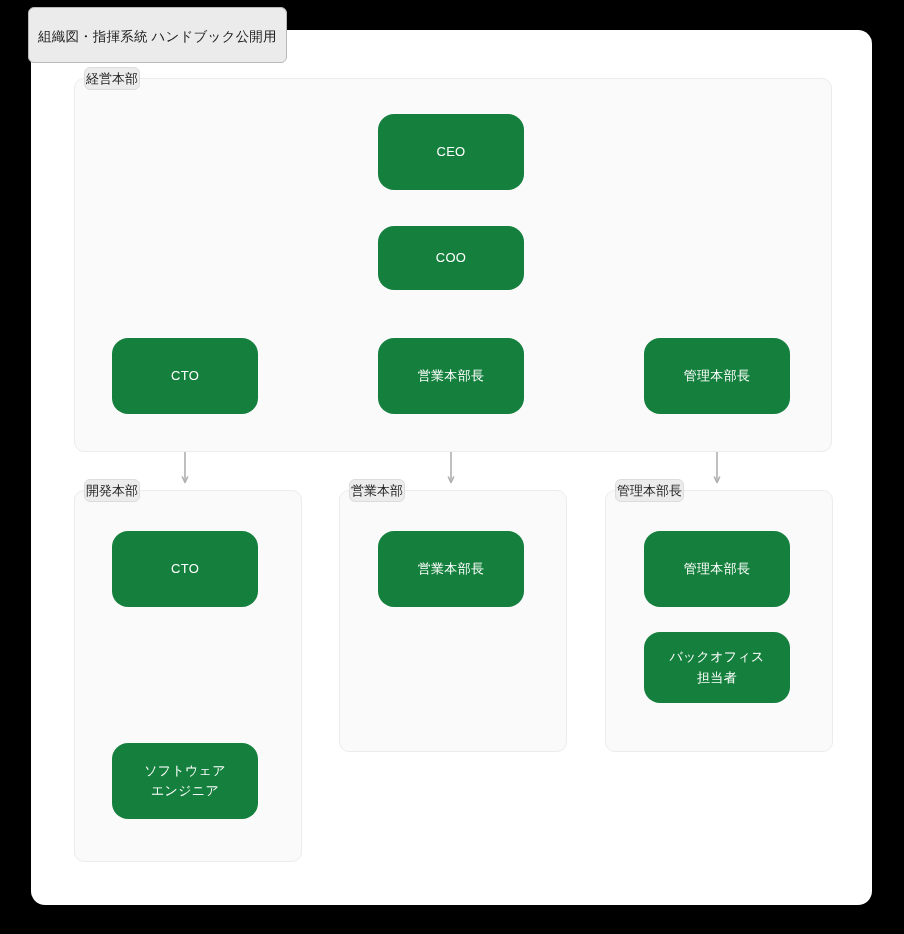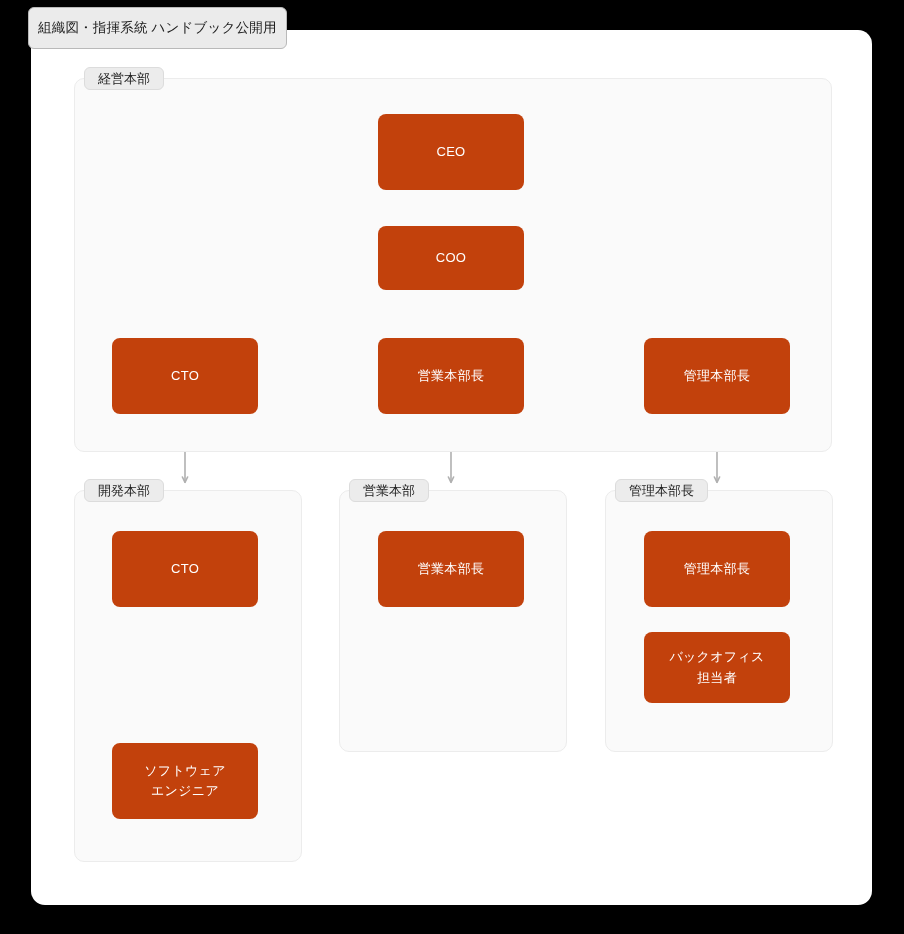--- a/index.html
+++ b/index.html
@@ -30,23 +30,23 @@
     background: #ffffff;
     border-radius: 14px;
   }
 
   
   .title-tab {
     position: absolute;
     left: 28px;
     top: 7px;
     height: 22px;
-    padding: 9px 9px;
+    padding: 16px 9px;
     display: flex;
-    align-items: center;
+    align-items: flex-end;
     background: #ebebeb;
     border: 1px solid #b9b9b9;
     border-radius: 6px;
     font-size: 13.5px;
     color: #1b1b1b;
     white-space: nowrap;
     letter-spacing: 0.2px;
     z-index: 40;
   }
 
@@ -75,42 +75,42 @@
     background: #fafafa;
     border: 1px solid #ececec;
     border-radius: 10px;
     z-index: 8;
   }
   .group-label {
     position: absolute;
     left: 9px;
     top: -12px;
     height: 21px;
-    padding: 0 13px;
+    padding: 0 1px;
     display: flex;
     align-items: center;
     background: #ececec;
     border: 1px solid #dcdcdc;
     border-radius: 6px;
     font-size: 13px;
     color: #1d1d1d;
     white-space: nowrap;
     z-index: 12;
   }
 
   
   .node {
     position: absolute;
     display: flex;
     align-items: center;
     justify-content: center;
     text-align: center;
-    background: #c2410c;
+    background: #15803d;
     color: #ffffff;
-    border-radius: 8px;
+    border-radius: 16px;
     font-size: 13px;
     line-height: 1.55;
     letter-spacing: 0.3px;
     z-index: 20;
     box-sizing: border-box;
     padding: 4px 24px;
     white-space: pre-line;
   }
 </style>
 </head>

